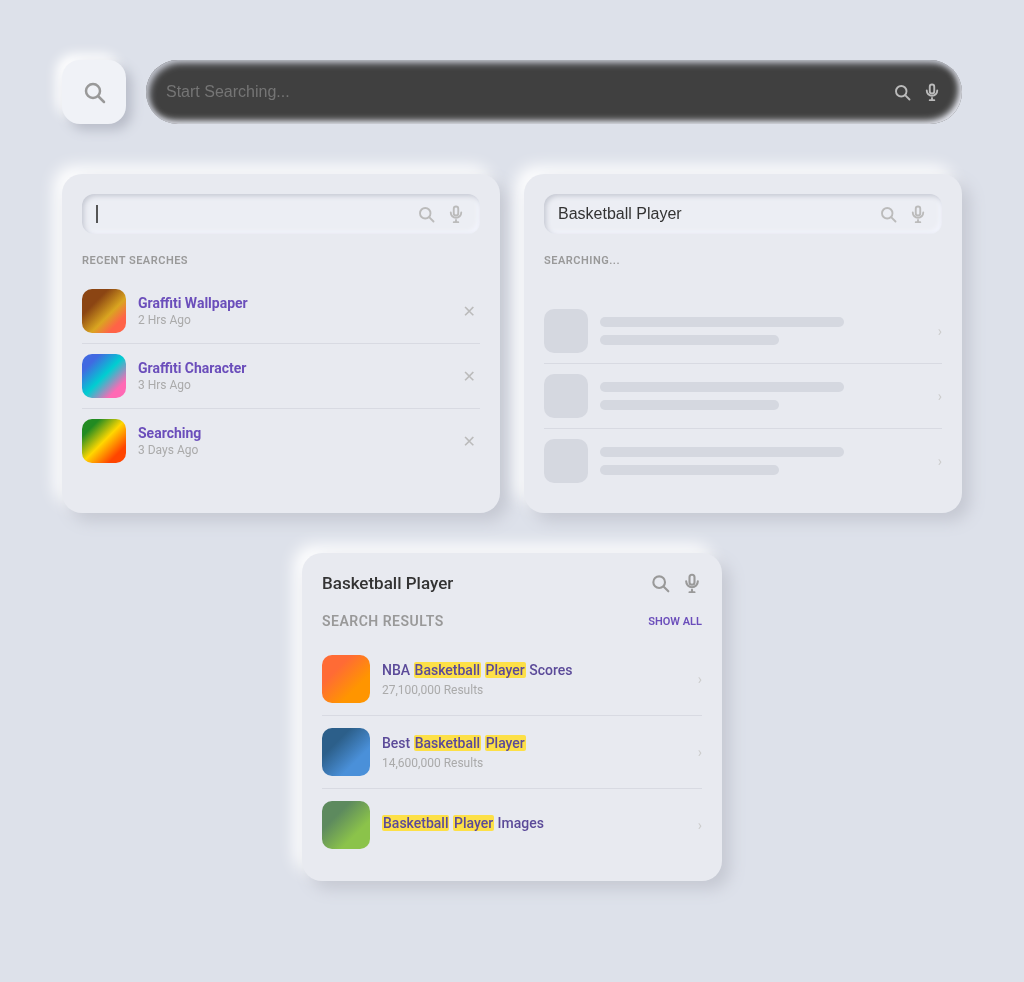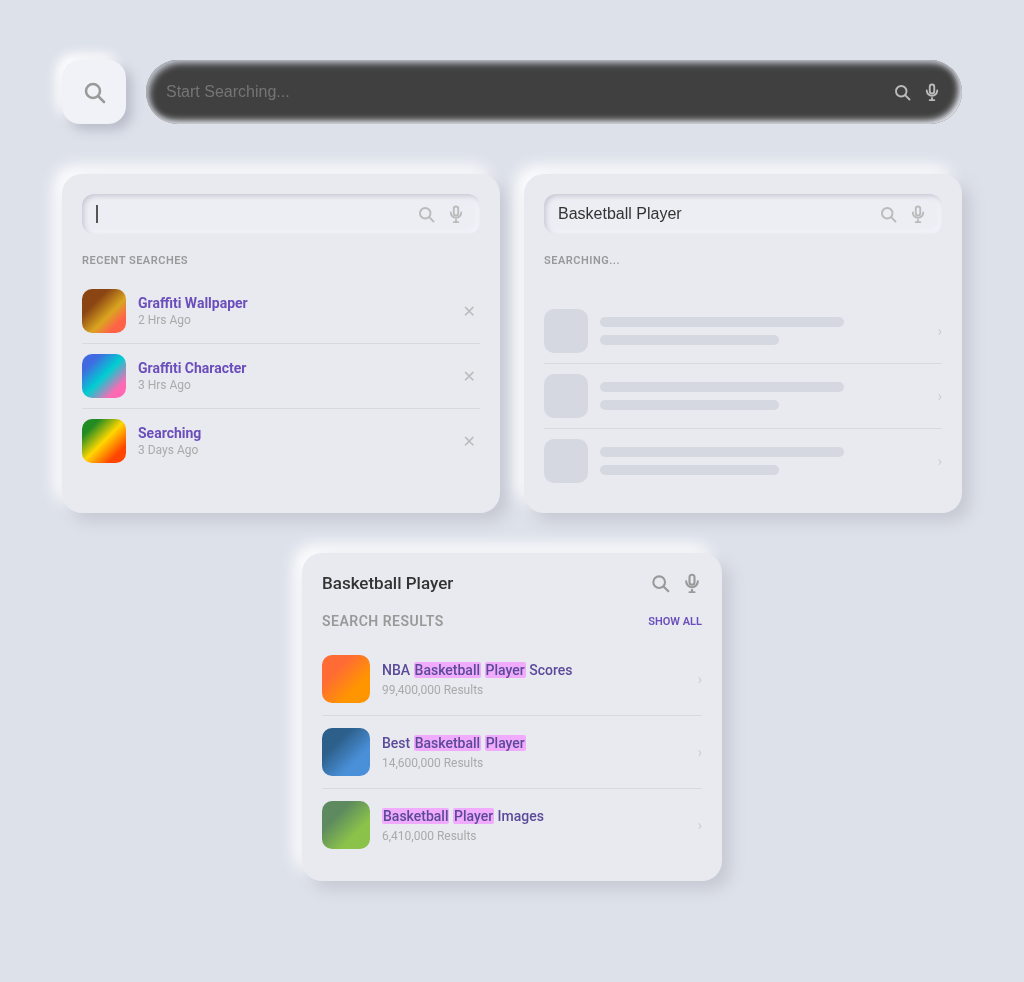--- a/index.html
+++ b/index.html
@@ -316,21 +316,21 @@
 
     .result-title {
       font-size: 14px;
       font-weight: 500;
       color: #5B4A99;
       margin-bottom: 4px;
       line-height: 1.3;
     }
 
     .result-title .highlight {
-      background: #f0abfc;
+      background: #fde047;
       color: #5B4A99;
       border-radius: 2px;
       padding: 0 1px;
     }
 
     .result-count {
       font-size: 12px;
       color: #aaa;
     }
 
@@ -514,21 +514,21 @@
     <span class="results-label">SEARCH RESULTS</span>
     <a class="show-all" href="#">SHOW ALL</a>
   </div>
 
   <div class="result-item">
     <div class="result-thumb result-thumb-nba"></div>
     <div class="result-text">
       <div class="result-title">
         NBA <span class="highlight">Basketball</span> <span class="highlight">Player</span> Scores
       </div>
-      <div class="result-count">99,400,000 Results</div>
+      <div class="result-count">27,100,000 Results</div>
     </div>
     <span class="chevron">›</span>
   </div>
 
   <div class="result-item">
     <div class="result-thumb result-thumb-best"></div>
     <div class="result-text">
       <div class="result-title">
         Best <span class="highlight">Basketball</span> <span class="highlight">Player</span>
       </div>
@@ -536,17 +536,16 @@
     </div>
     <span class="chevron">›</span>
   </div>
 
   <div class="result-item">
     <div class="result-thumb result-thumb-images"></div>
     <div class="result-text">
       <div class="result-title">
         <span class="highlight">Basketball</span> <span class="highlight">Player</span> Images
       </div>
-      <div class="result-count">6,410,000 Results</div>
     </div>
     <span class="chevron">›</span>
   </div>
 </div>
 
 </body></html>

